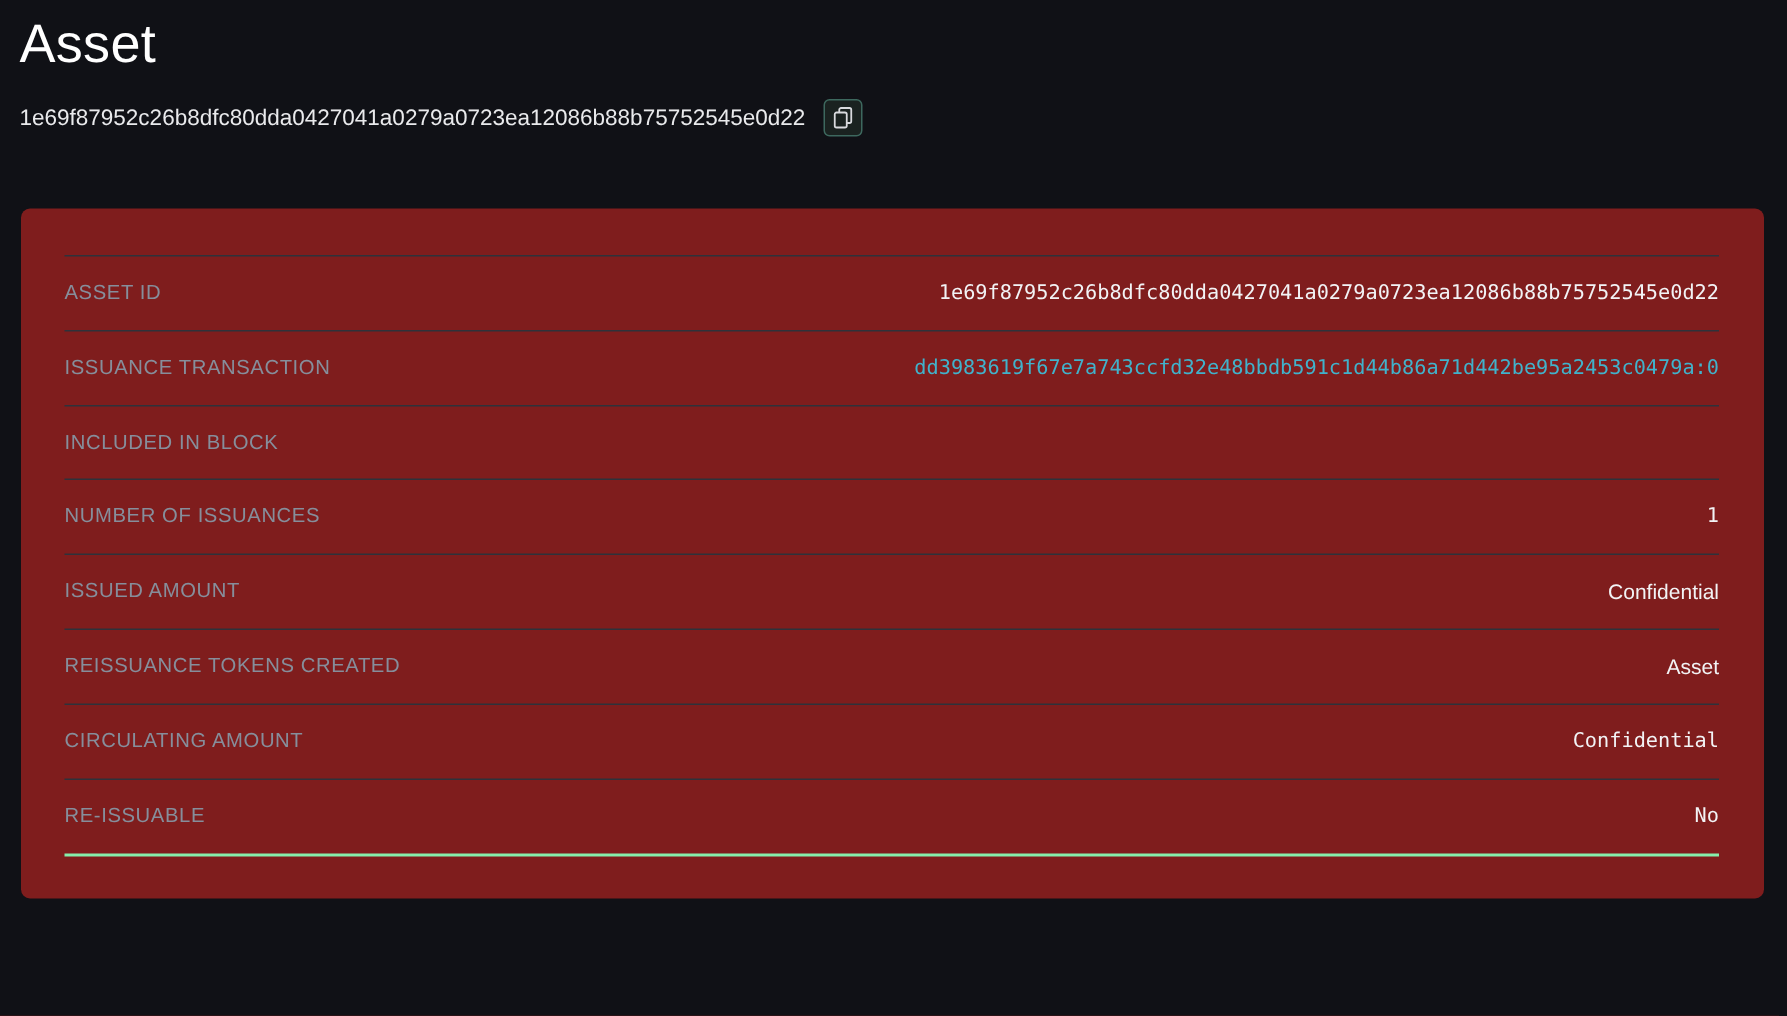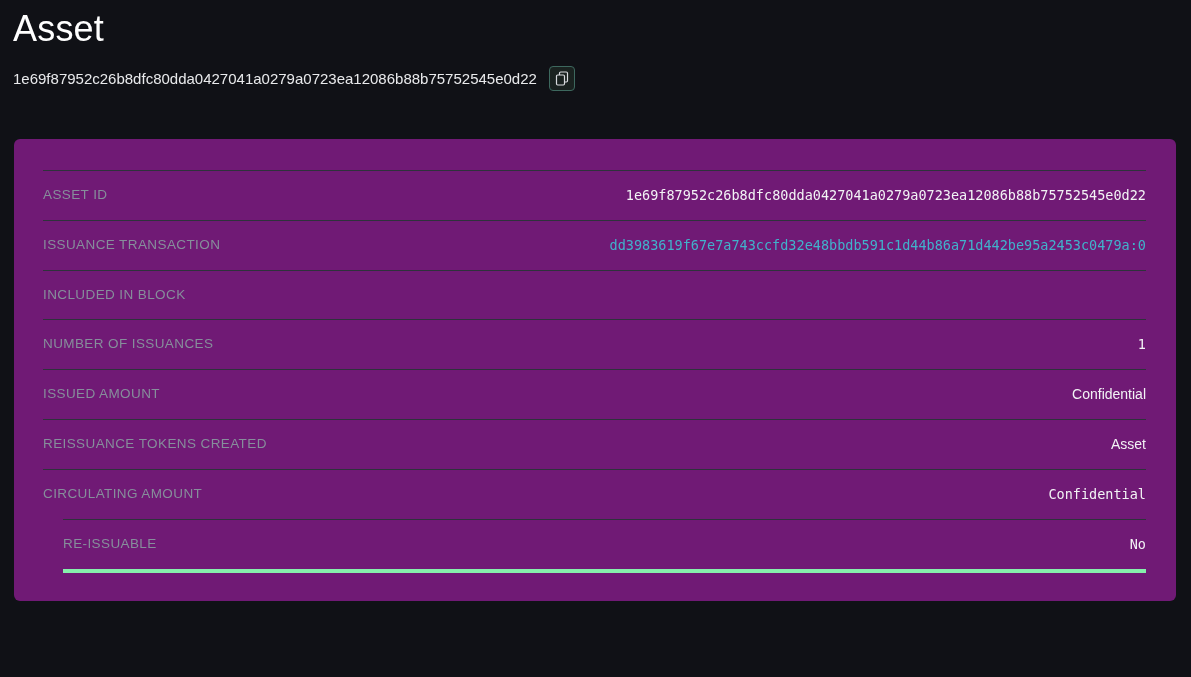--- a/index.html
+++ b/index.html
@@ -36,32 +36,32 @@
     border: 1px solid #3d685e;
     border-radius: 4px;
     display: flex;
     align-items: center;
     justify-content: center;
     cursor: pointer;
   }
   .copy-button svg { display: block; }
   .card {
     margin: 0 15px 0 14px;
-    background: #701a75;
+    background: #7f1d1d;
     border-radius: 6px;
     padding: 31px 30px 28px 29px;
   }
   .detail-row {
     display: flex;
     align-items: center;
     justify-content: space-between;
     padding: 16px 0 17px 0;
     border-top: 1px solid #2e323b;
   }
-  .detail-row:last-child { border-bottom: 4px solid #86efac; margin-left: 20px; }
+  .detail-row:last-child { border-bottom: 2px solid #86efac; }
   .row-label {
     font-size: 13.5px;
     color: #868e9b;
     letter-spacing: 0.4px;
     text-transform: uppercase;
     white-space: nowrap;
   }
   .row-value {
     font-size: 14px;
     color: #f2f3f5;

